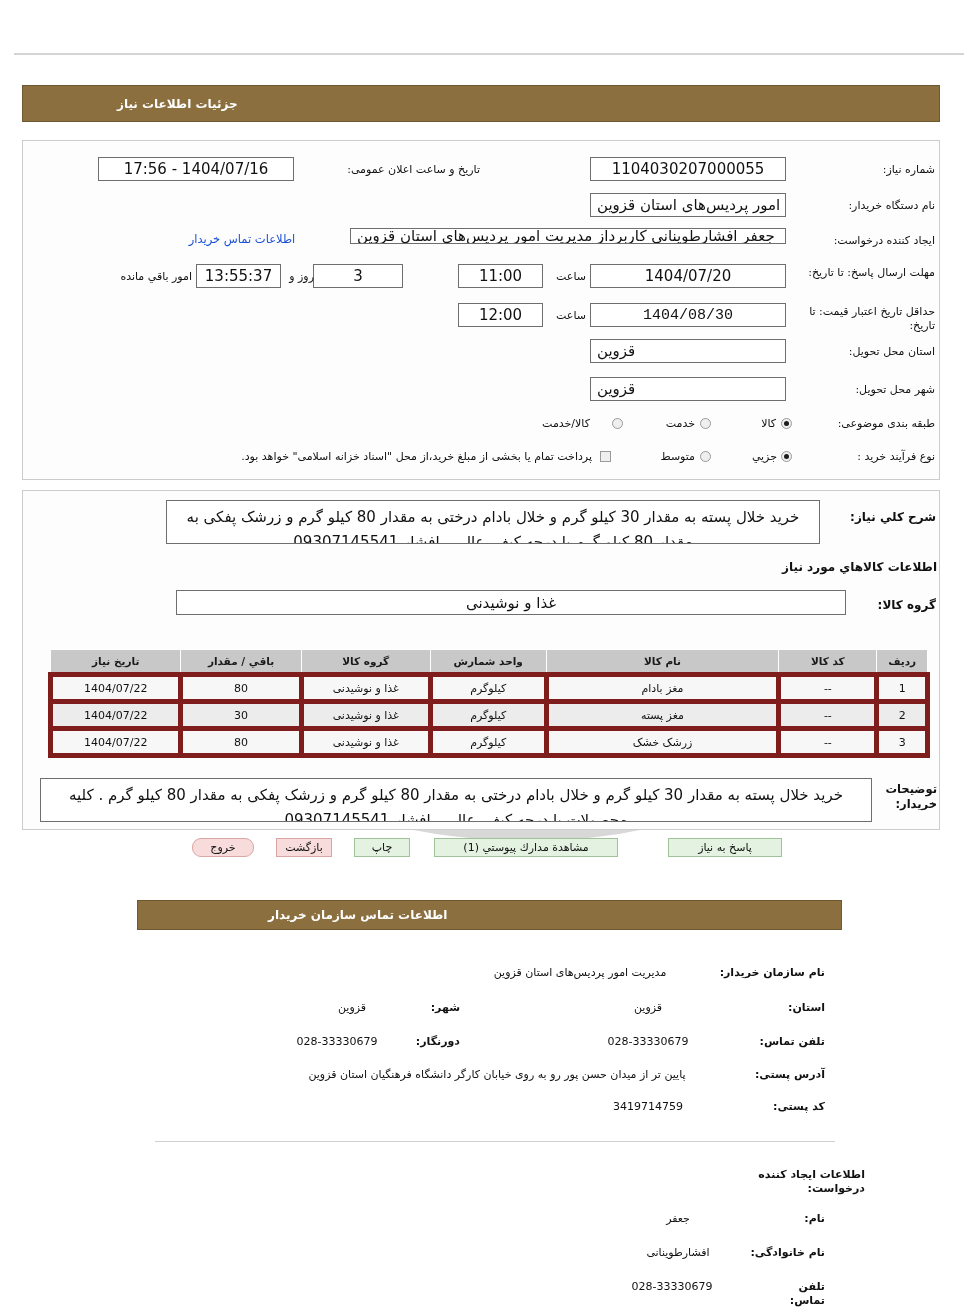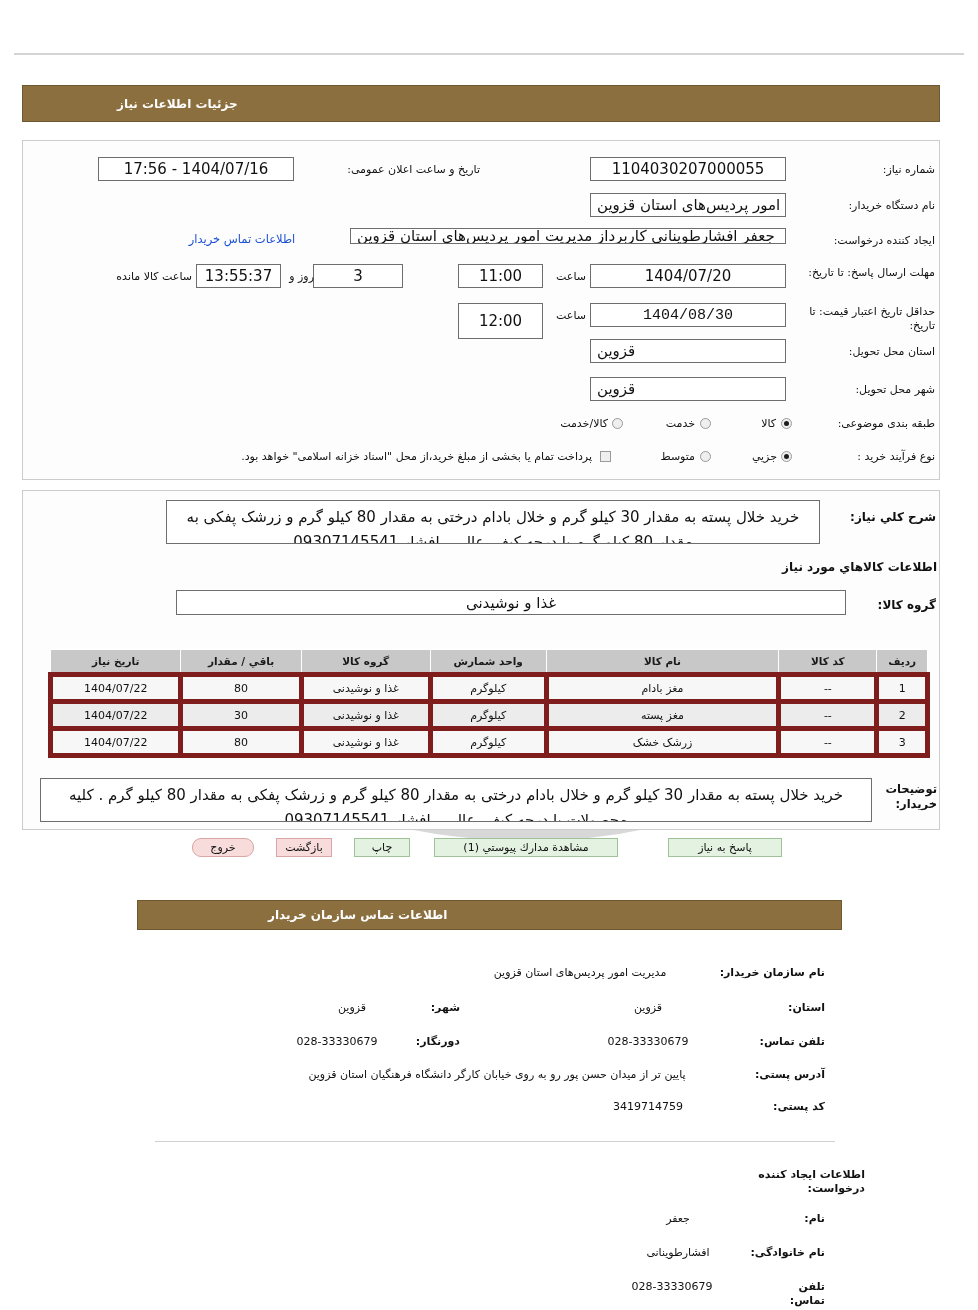--- a/index.html
+++ b/index.html
@@ -228,40 +228,40 @@
 <div class="box rgt" style="left:350px; top:228px; width:436px; height:16px;">جعفر افشارطوینانی کاربرداز مدیریت امور پردیس‌های استان قزوین</div>
 <div class="link" style="left:152px; top:232px; width:180px; text-align:center;">اطلاعات تماس خریدار</div>
 
 <div class="lbl" style="left:800px; top:266px; width:135px;">مهلت ارسال پاسخ: تا تاریخ:</div>
 <div class="box ctr" style="left:590px; top:264px; width:196px; height:24px;">1404/07/20</div>
 <div class="lbl" style="left:546px; top:270px; width:40px;">ساعت</div>
 <div class="box ctr" style="left:458px; top:264px; width:85px; height:24px;">11:00</div>
 <div class="box ctr" style="left:313px; top:264px; width:90px; height:24px;">3</div>
 <div class="lbl" style="left:282px; top:270px; width:32px;">روز و</div>
 <div class="box ctr" style="left:196px; top:264px; width:85px; height:24px;">13:55:37</div>
-<div class="lbl" style="left:72px; top:270px; width:120px;">ساعت کالا مانده</div>
+<div class="lbl" style="left:72px; top:270px; width:120px;">امور باقي مانده</div>
 
 <div class="lbl" style="left:800px; top:305px; width:135px;">حداقل تاریخ اعتبار قیمت: تا تاریخ:</div>
 <div class="box ctr" style="left:590px; top:303px; width:196px; height:24px;font-family:Liberation Mono, monospace;">1404/08/30</div>
 <div class="lbl" style="left:546px; top:309px; width:40px;">ساعت</div>
-<div class="box ctr" style="left:458px; top:303px; width:85px; height:36px;">12:00</div>
+<div class="box ctr" style="left:458px; top:303px; width:85px; height:24px;">12:00</div>
 
 <div class="lbl" style="left:800px; top:345px; width:135px;">استان محل تحویل:</div>
 <div class="box rgt" style="left:590px; top:339px; width:196px; height:24px;">قزوین</div>
 
 <div class="lbl" style="left:800px; top:383px; width:135px;">شهر محل تحویل:</div>
 <div class="box rgt" style="left:590px; top:377px; width:196px; height:24px;">قزوین</div>
 
 <div class="lbl" style="left:800px; top:417px; width:135px;">طبقه بندی موضوعی:</div>
 <div class="radio on" style="left:781px; top:418px;"></div>
 <div class="lbl" style="left:740px; top:417px; width:36px;">کالا</div>
 <div class="radio" style="left:700px; top:418px;"></div>
 <div class="lbl" style="left:651px; top:417px; width:44px;">خدمت</div>
 <div class="radio" style="left:612px; top:418px;"></div>
-<div class="lbl" style="left:524px; top:417px; width:84px;">کالا/خدمت</div>
+<div class="lbl" style="left:524px; top:417px; width:84px;text-align:center;">کالا/خدمت</div>
 
 <div class="lbl" style="left:800px; top:450px; width:135px;">نوع فرآیند خرید :</div>
 <div class="radio on" style="left:781px; top:451px;"></div>
 <div class="lbl" style="left:737px; top:450px; width:40px;">جزيي</div>
 <div class="radio" style="left:700px; top:451px;"></div>
 <div class="lbl" style="left:645px; top:450px; width:50px;">متوسط</div>
 <div class="chk" style="left:600px; top:451px;"></div>
 <div class="lbl" style="left:128px; top:450px; width:464px;">پرداخت تمام یا بخشی از مبلغ خرید،از محل "اسناد خزانه اسلامی" خواهد بود.</div>
 
 <div class="panel" style="left:22px; top:490px; width:918px; height:340px;"></div>

